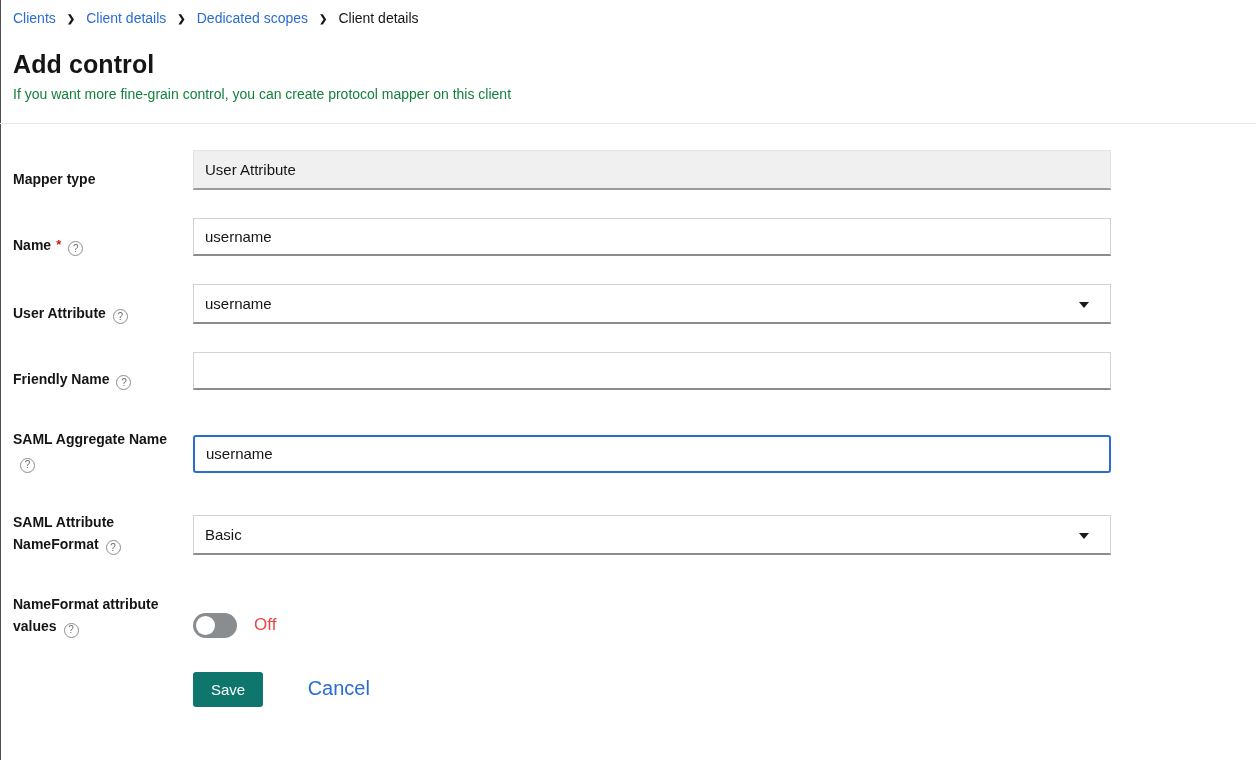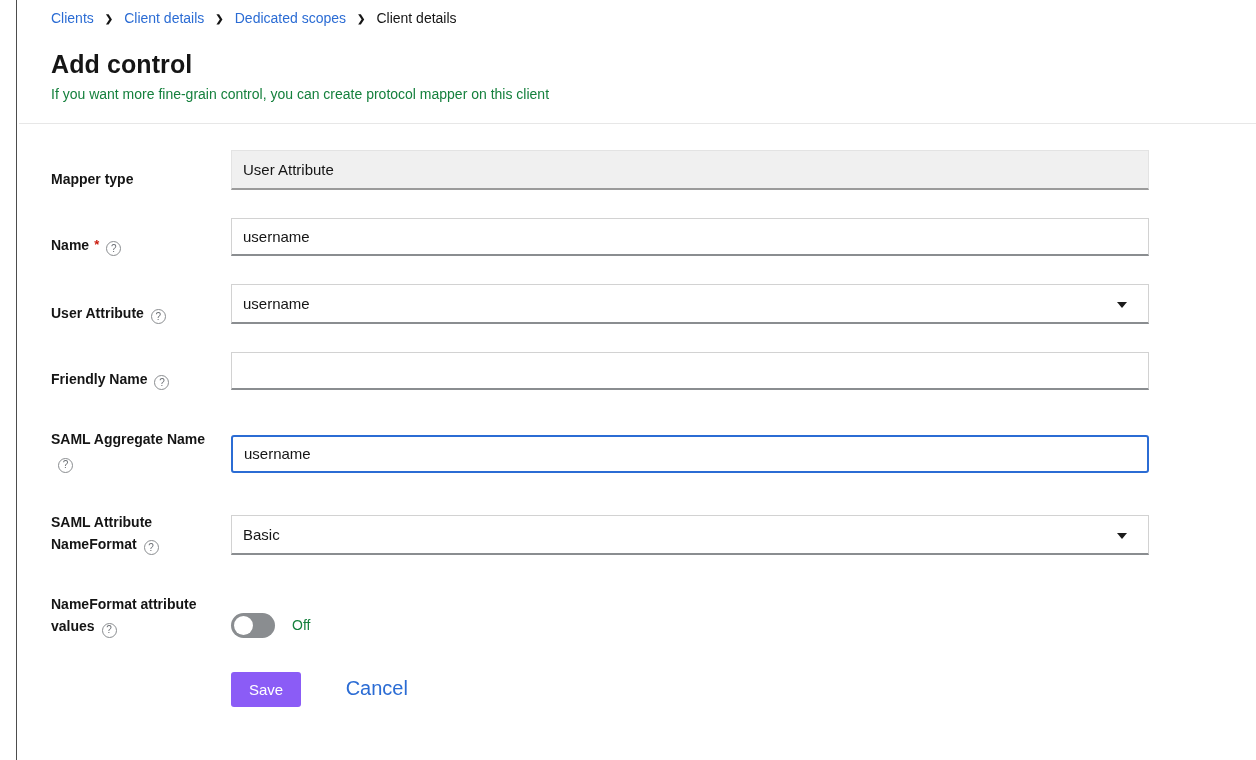--- a/index.html
+++ b/index.html
@@ -5,24 +5,24 @@
   * { box-sizing: border-box; }
   html, body {
     margin: 0; padding: 0;
     width: 1256px; height: 760px;
     background: #fff;
     font-family: "Liberation Sans", sans-serif;
     color: #151515;
     overflow: hidden;
   }
   .page {
-    margin-left: 16px;
+    margin-left: 0;
     border-left: 1.5px solid #4d4d4d;
     min-height: 760px;
-    padding: 9px 0 0 34px;
+    padding: 9px 0 0 12px;
   }
 
   
   .breadcrumb { font-size: 14px; display: flex; align-items: center; padding-top: 1px; }
   .breadcrumb a { color: #2b6cd4; text-decoration: none; cursor: pointer; }
   .breadcrumb .sep { color: #151515; font-size: 10px; font-weight: bold; margin: 0 11px; padding-top: 1px; }
   .breadcrumb .current { color: #151515; }
 
   
   .page-title { font-size: 25px; font-weight: 600; margin: 24px 0 7px 0; letter-spacing: 0.1px; }
@@ -68,25 +68,25 @@
 
   .toggle-wrap { display: flex; align-items: center; padding-top: 2px; }
   .toggle {
     position: relative; width: 44px; height: 25px; border-radius: 13px;
     background: #8a8d90; cursor: pointer; flex: 0 0 44px;
   }
   .toggle .knob {
     position: absolute; left: 3px; top: 3px; width: 19px; height: 19px;
     border-radius: 50%; background: #fff;
   }
-  .toggle-state { margin-left: 17px; font-size: 14px; color: #15803d; }
+  .toggle-state { margin-left: 17px; font-size: 17px; color: #ef4444; }
 
   .actions { margin-top: 34px; margin-bottom: 0; }
   .save-btn {
-    display: inline-block; background: #8b5cf6; color: #fff; border: none;
+    display: inline-block; background: #0f766e; color: #fff; border: none;
     border-radius: 3px; font-size: 15px; padding: 9px 18px; cursor: pointer;
     font-family: "Liberation Sans", sans-serif;
   }
   .cancel-link { margin-left: 40px; color: #2b6cd4; font-size: 20px; text-decoration: none; cursor: pointer; }
 </style>
 </head>
 <body>
 
 <div class="page">
 

